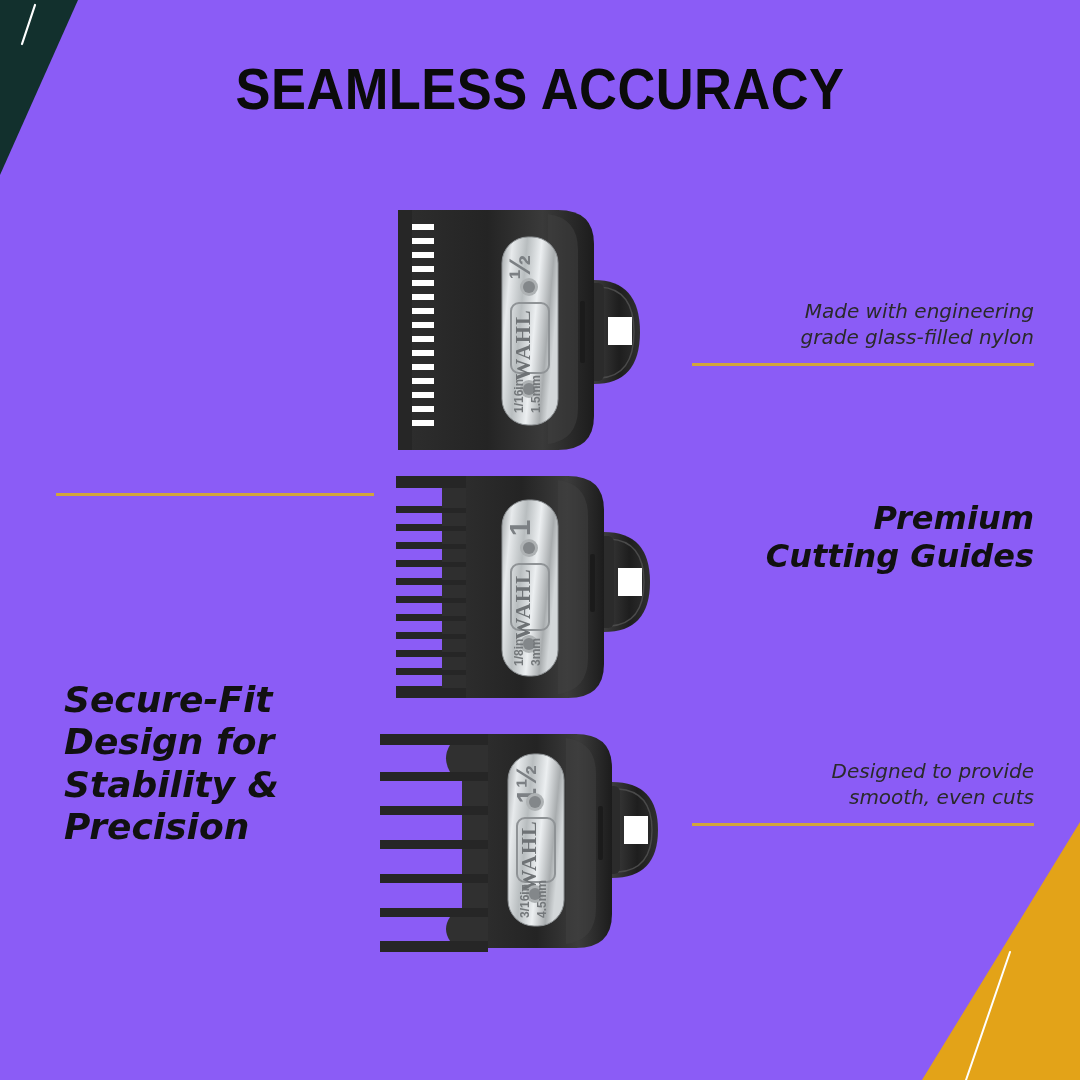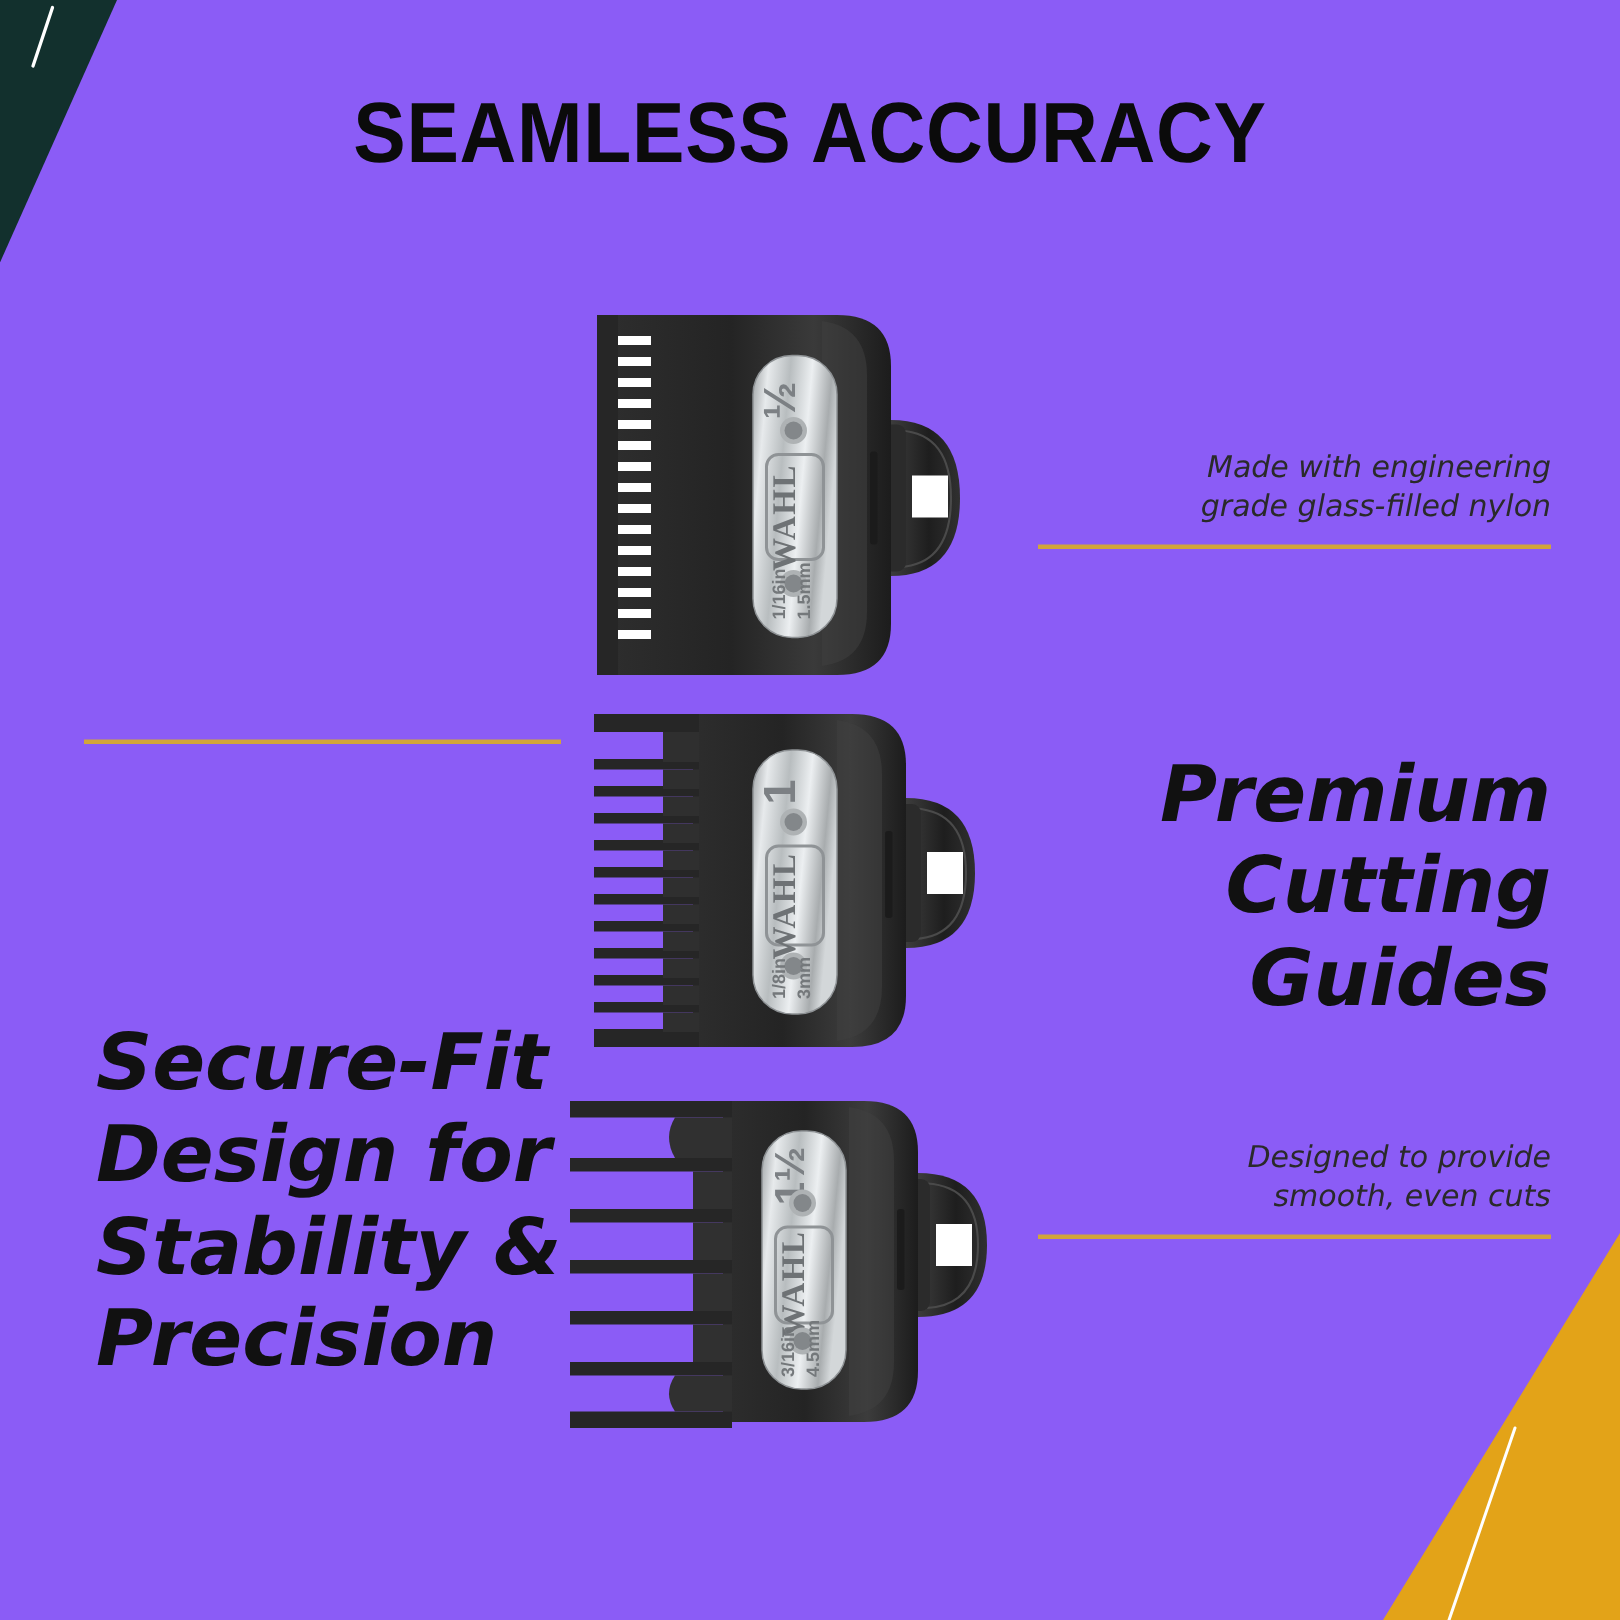--- a/index.html
+++ b/index.html
@@ -92,28 +92,28 @@
   #callout-nylon { left: 692px; top: 298px; width: 342px; text-align: right; }
   
   #callout-smooth { left: 692px; top: 758px; width: 342px; text-align: right; }
   
   #callout-sizes { left: 56px; top: 480px; width: 318px; text-align: left; }
 
   
   #heading-premium {
     left: 640px; top: 500px; width: 394px;
     text-align: right;
-    font-size: 52px;
+    font-size: 32px;
     line-height: 1.18;
   }
   
   #heading-secure {
     left: 64px; top: 679px; width: 330px;
     text-align: left;
-    font-size: 52px;
+    font-size: 36px;
     line-height: 1.18;
   }
 
   
   .comb { position: absolute; }
   .comb svg { display: block; }
 </style>
 </head>
 <body>
 

